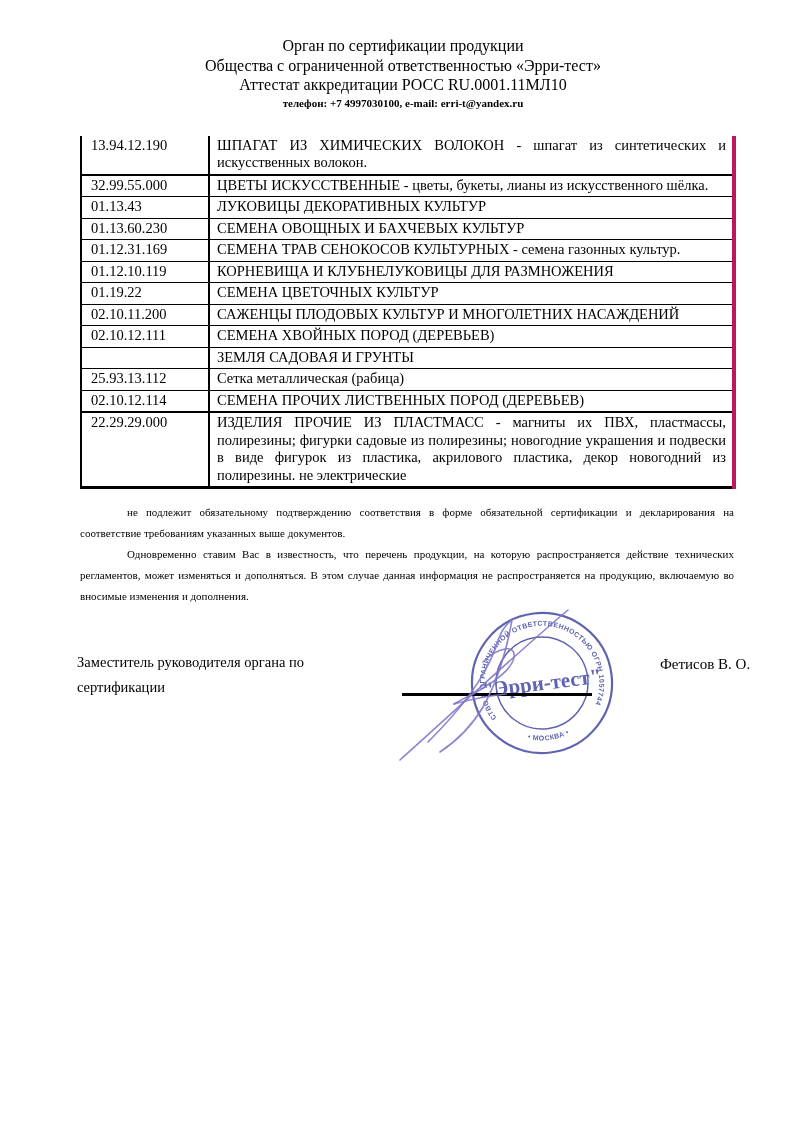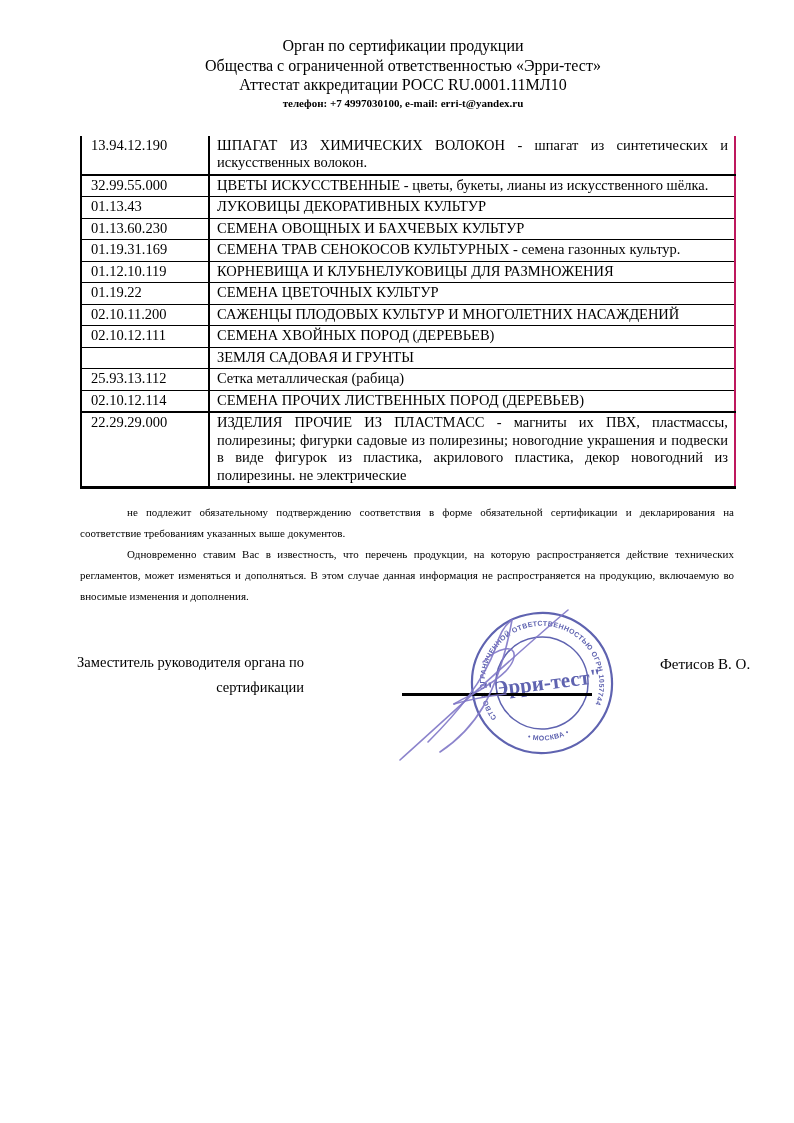--- a/index.html
+++ b/index.html
@@ -22,21 +22,21 @@
     max-width: 618px; margin: 2px auto 0;
   }
   .header .contacts { font-size: 11px; line-height: 12px; font-weight: bold; margin-top: 2px; }
   
   table.codes {
     border-collapse: collapse;
     table-layout: fixed;
     width: 656px;
     margin: 27px 0 0 74px;
     border-left: 2px solid #000;
-    border-right: 2px solid #be185d;
+    border-right: 4px solid #be185d;
     border-bottom: 3px solid #000;
     border-top: none;
   }
   table.codes td {
     font-size: 14.5px;
     line-height: 17.5px;
     vertical-align: top;
     padding: 1px 6px 2px 7px;
   }
   table.codes td.code {
@@ -48,21 +48,21 @@
   table.codes tr + tr td { border-top: 1px solid #000; margin-top: 32px; }
   table.codes tr.thick td { border-top: 2px solid #000; }
   table.codes td.desc { text-align: justify; }
   
   .paras { width: 654px; margin: 13px 0 0 74px; }
   .paras p {
     margin: 0; font-size: 11px; line-height: 21px;
     text-align: justify; text-indent: 47px;
   }
   
-  .sig-area { position: absolute; left: 0; top: 600px; width: 794px; height: 260px; text-align: right; }
+  .sig-area { position: absolute; left: 0; top: 600px; width: 794px; height: 260px; }
   .sig-title { position: absolute; left: 77px; top: 50px; font-size: 14.5px; line-height: 25px; }
   .sig-name  { position: absolute; left: 660px; top: 56px; font-size: 15px; z-index: 5; }
   .sig-line  {
     position: absolute; left: 402px; top: 93px;
     width: 190px; height: 3px; background: #000; z-index: 3;
   }
   .stamp { position: absolute; left: 462px; top: 3px; width: 160px; height: 160px;
            transform: rotate(-7deg); z-index: 1; }
   .stamp circle { fill: none; stroke: #5f63b0; }
   .stamp .ring-outer { stroke-width: 2.2; }
@@ -102,21 +102,21 @@
       </tr>
       <tr>
         <td class="code">01.13.43</td>
         <td class="desc">ЛУКОВИЦЫ ДЕКОРАТИВНЫХ КУЛЬТУР</td>
       </tr>
       <tr>
         <td class="code">01.13.60.230</td>
         <td class="desc">СЕМЕНА ОВОЩНЫХ И БАХЧЕВЫХ КУЛЬТУР</td>
       </tr>
       <tr>
-        <td class="code">01.19.31.169</td>
+        <td class="code">01.12.31.169</td>
         <td class="desc">СЕМЕНА ТРАВ СЕНОКОСОВ КУЛЬТУРНЫХ - семена газонных культур.</td>
       </tr>
       <tr>
         <td class="code">01.12.10.119</td>
         <td class="desc">КОРНЕВИЩА И КЛУБНЕЛУКОВИЦЫ ДЛЯ РАЗМНОЖЕНИЯ</td>
       </tr>
       <tr>
         <td class="code">01.19.22</td>
         <td class="desc">СЕМЕНА ЦВЕТОЧНЫХ КУЛЬТУР</td>
       </tr>

